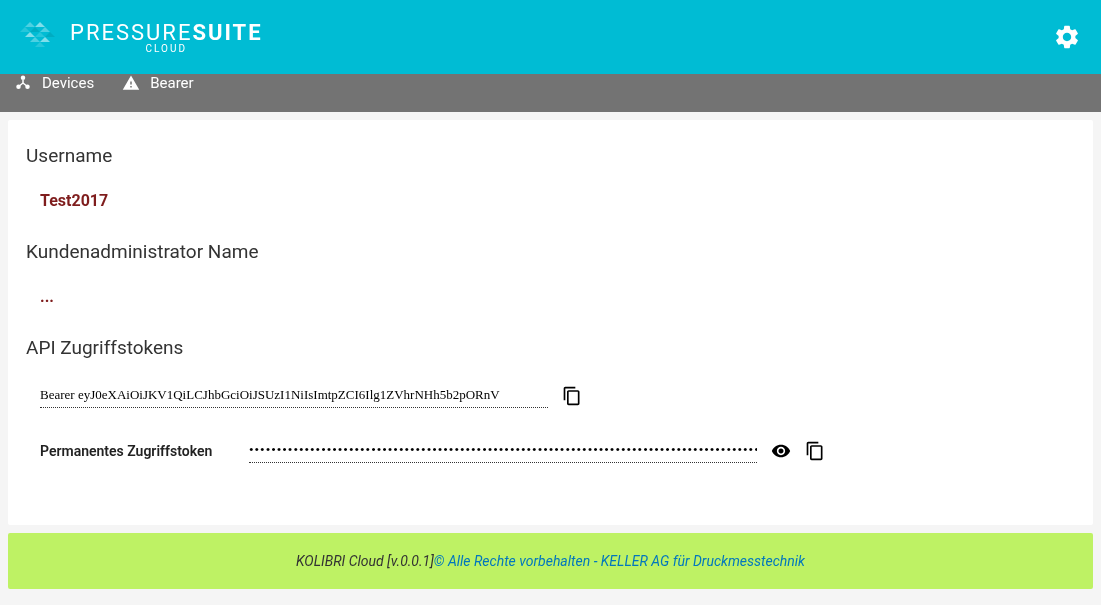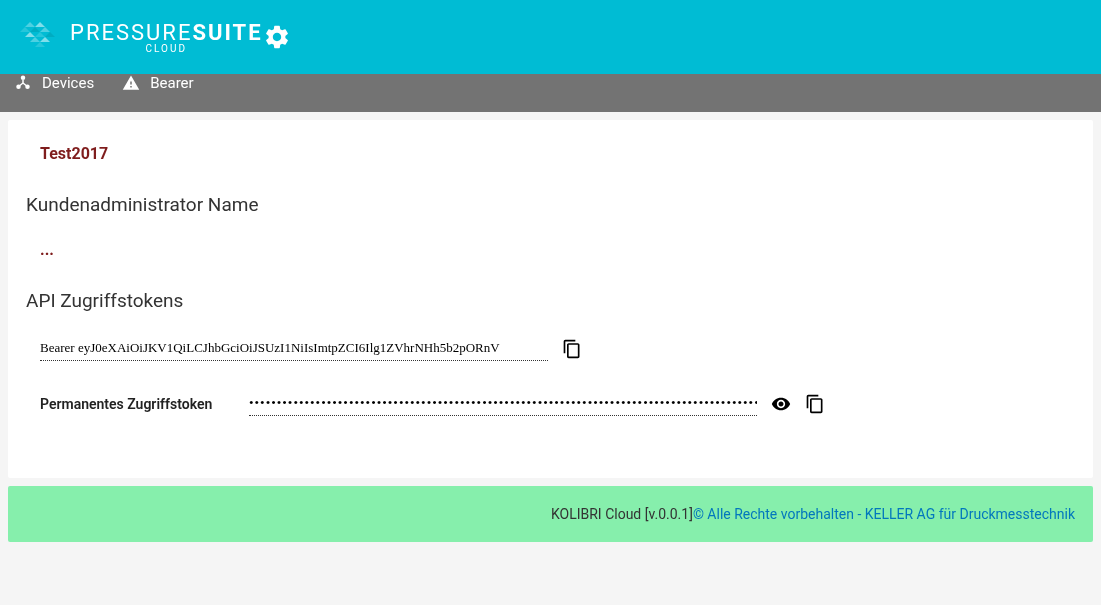--- a/index.html
+++ b/index.html
@@ -1,36 +1,36 @@
 <!DOCTYPE html>
 <html><head>
   <meta charset="utf-8">
   <style>
     * { margin: 0; padding: 0; box-sizing: border-box; font-family: -apple-system, BlinkMacSystemFont, "Segoe UI", Roboto, Arial, sans-serif; }
     body { background: #f5f5f5; width: 1101px; }
-    .header { background: #00bcd4; height: 74px; display: flex; align-items: center; padding: 0 20px; }
+    .header { background: #00bcd4; height: 74px; display: flex; align-items: center; justify-content: space-between; padding: 0 20px; }
     .logo-area { display: flex; align-items: center; gap: 10px; }
     .logo-svg { width: 40px; height: 40px; }
     .logo-text { display: flex; flex-direction: column; align-items: center; color: white; }
     .logo-main { font-size: 22px; font-weight: 400; letter-spacing: 2px; }
     .logo-sub { font-size: 10px; letter-spacing: 2px; margin-top: -2px; }
     .gear-icon { width: 28px; height: 28px; cursor: pointer; }
     .nav-bar { background: #737373; height: 38px; display: flex; align-items: flex-start; padding: 0 14px; gap: 28px; }
     .nav-item { display: flex; align-items: center; gap: 10px; color: white; font-size: 15px; cursor: pointer; }
     .nav-icon { width: 18px; height: 18px; }
     .content-card { background: white; margin: 8px; padding: 24px 18px 32px 18px; border-radius: 2px; }
     .section-title { font-size: 19px; font-weight: 400; color: #333; margin-bottom: 24px; margin-top: 8px; }
     .section-title:first-child { margin-top: 0; }
     .value-text { font-size: 16px; font-weight: 700; color: #7f1d1d; margin-left: 14px; margin-bottom: 30px; }
     .token-row { display: flex; align-items: center; margin-left: 14px; margin-bottom: 30px; gap: 14px; }
     .token-label { font-size: 14px; font-weight: 600; color: #222; width: 195px; flex-shrink: 0; }
     .token-input { width: 508px; border: none; border-bottom: 1px dotted #333; font-size: 13px; padding: 4px 0; background: transparent; outline: none; font-family: Liberation Serif, serif; }
     .token-input.password { letter-spacing: 1px; }
     .icon-btn { cursor: pointer; width: 20px; height: 20px; display: flex; align-items: center; justify-content: center; }
-    .footer-card { background: #86efac; margin: 8px; padding: 20px 18px; border-radius: 2px; display: flex; justify-content: flex-end; align-items: center; }
+    .footer-card { background: #bef264; margin: 8px; padding: 20px 18px; border-radius: 2px; display: flex; justify-content: center; align-items: center; font-style: italic; }
     .footer-left { font-size: 14px; color: #333; }
     .footer-right { font-size: 14px; color: #0277bd; cursor: pointer; }
   </style>
 </head>
 <body>
 
 <div class="header">
   <div class="logo-area">
     <svg class="logo-svg" viewBox="0 0 40 40">
       <polygon points="10,5 15,10 5,10" fill="#4dd0e1"></polygon>
@@ -69,20 +69,21 @@
   </div>
   <div class="nav-item">
     <svg class="nav-icon" viewBox="0 0 24 24" fill="white">
       <path d="M1 21h22L12 2 1 21zm12-3h-2v-2h2v2zm0-4h-2v-4h2v4z"></path>
     </svg>
     <span>Bearer</span>
   </div>
 </div>
 
 <div class="content-card">
+  <div class="section-title">Username</div>
   <div class="value-text">Test2017</div>
 
   <div class="section-title">Kundenadministrator Name</div>
   <div class="value-text">...</div>
 
   <div class="section-title">API Zugriffstokens</div>
 
   <div class="token-row">
     <input type="text" class="token-input" readonly="" value="Bearer eyJ0eXAiOiJKV1QiLCJhbGciOiJSUzI1NiIsImtpZCI6Ilg1ZVhrNHh5b2pORnV" style="">
     <div class="icon-btn">

